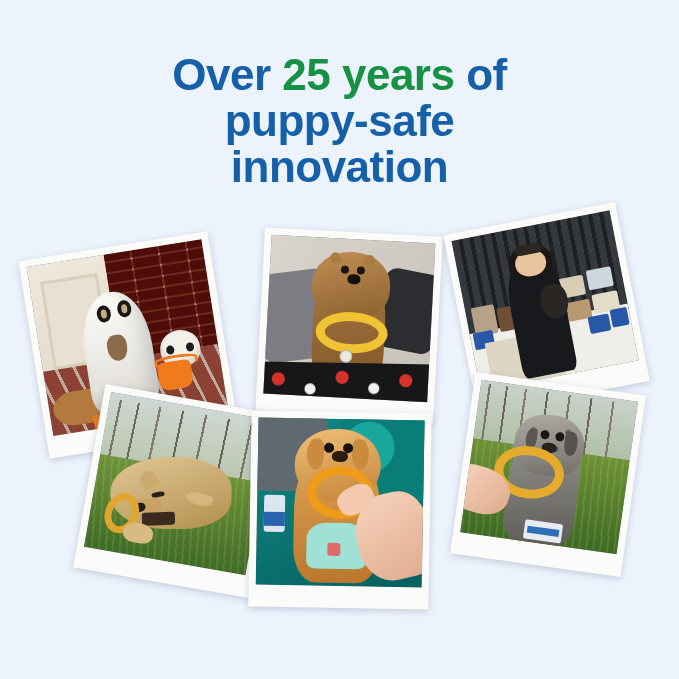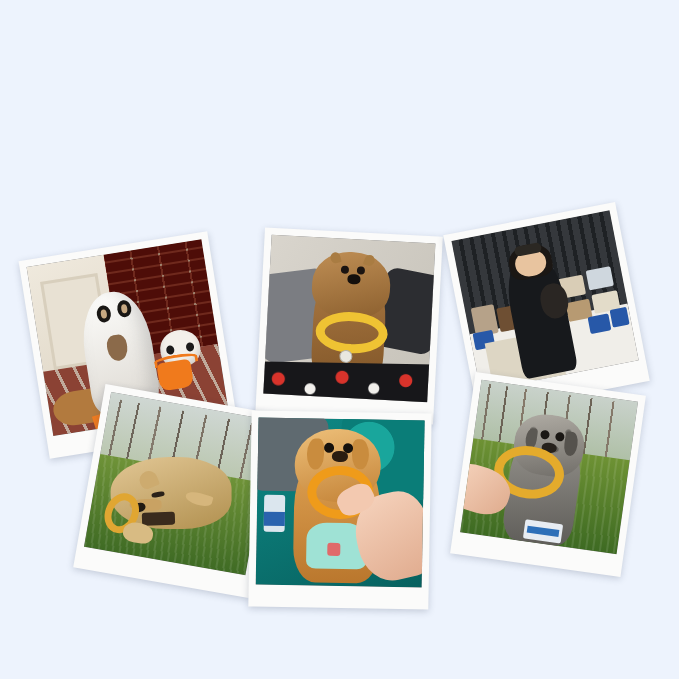--- a/index.html
+++ b/index.html
@@ -242,20 +242,25 @@
                  transform:rotate(10deg); }
   .p6 .pack    { position:absolute; left:40%; bottom:2%; width:24%; height:12%;
                  background:#e7ecf2; border-radius:2px; }
   .p6 .pack::after{content:""; position:absolute; left:8%; top:32%; width:84%; height:34%; background:#2d6fb8;}
 </style>
 </head>
 <body>
 
 <div id="stage">
 
+  <div class="headline">
+    <span class="line"><span>Over </span><span class="accent">25 years</span><span> of</span></span>
+    <span class="line">puppy-safe</span>
+    <span class="line">innovation</span>
+  </div>
 
   <div class="polaroid p1">
     <div class="photo">
       <div class="scene">
         <div class="bg-door"></div>
         <div class="door-panel"></div>
         <div class="brick"></div>
         <div class="floor"></div>
         <div class="rug"></div>
         <div class="ghost">

